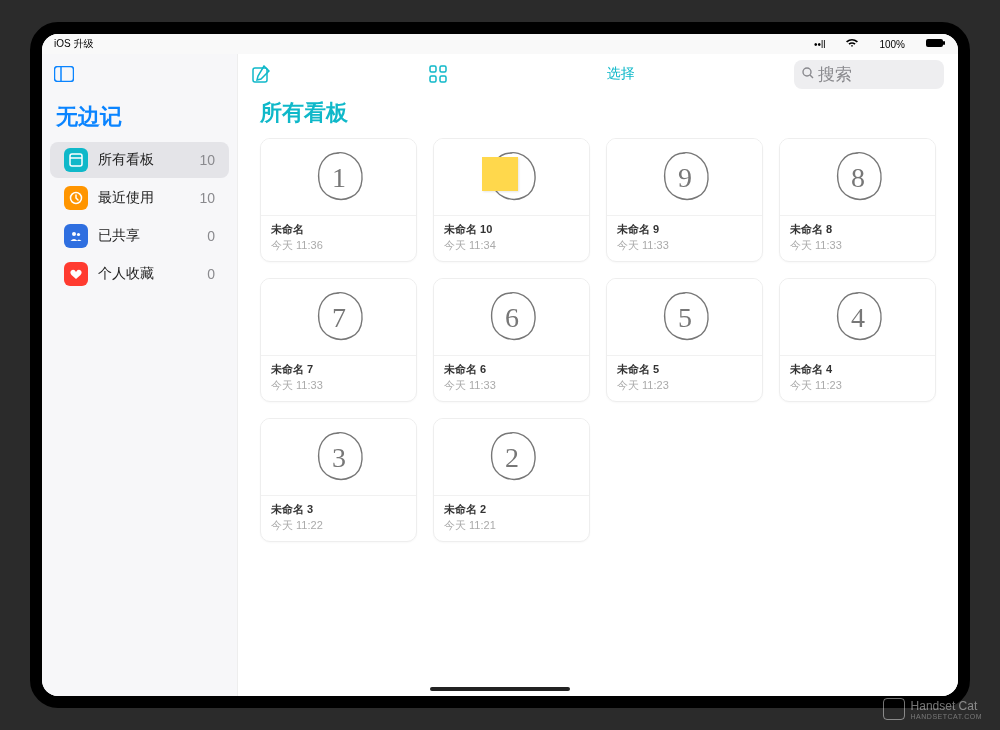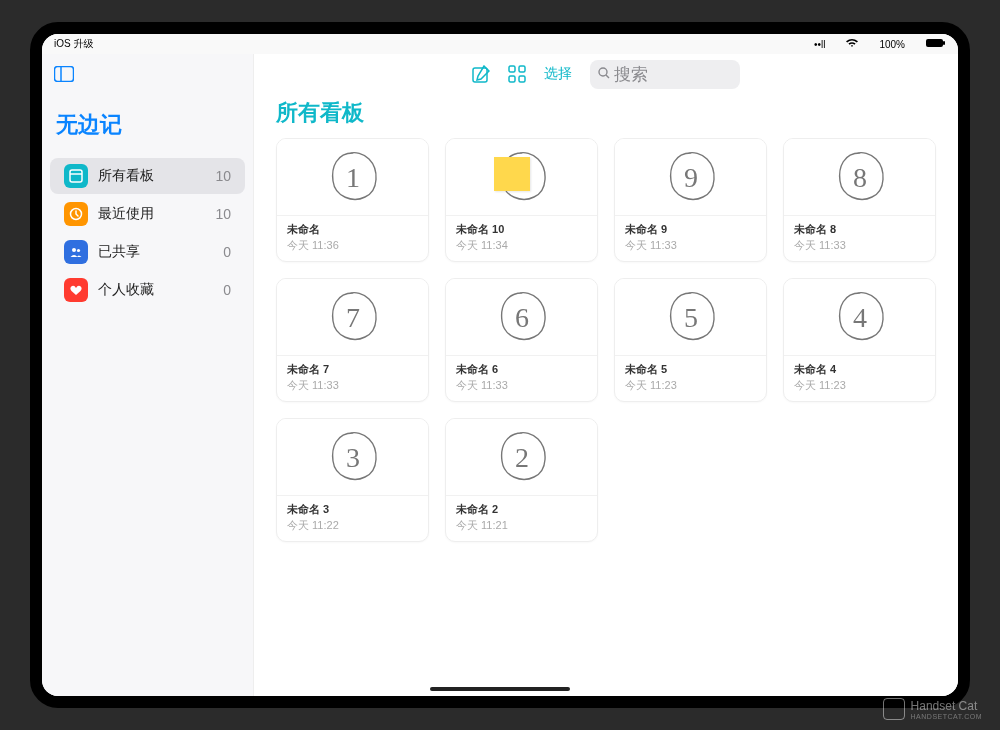--- a/index.html
+++ b/index.html
@@ -27,26 +27,25 @@
     justify-content: space-between;
     align-items: center;
     padding: 0 12px;
     font-size: 10px;
     color: #000;
     background: #f9f9f9;
   }
   .status-right { display: flex; align-items: center; gap: 21px; }
   .content-wrap { flex: 1; display: flex; overflow: hidden; }
   .sidebar {
-    width: 212px;
+    width: 196px;
     background: #f7f7f9;
     border-right: 1px solid #eee;
     display: flex; flex-direction: column;
     padding-top: 6px;
-    gap: 8px;
   }
   .sidebar-top {
     padding: 4px 10px 10px 10px;
   }
   .toggle-btn {
     width: 24px; height: 20px;
     display: inline-flex; align-items: center; justify-content: center;
     color: #0a84ff;
   }
   .app-title {
@@ -70,21 +69,21 @@
     color: #fff;
   }
   .side-label { flex: 1; color: #222; }
   .side-count { color: #8a8a8e; font-size: 14px; }
   .main {
     flex: 1; display: flex; flex-direction: column;
     background: #fff;
   }
   .toolbar {
     height: 40px;
-    display: flex; align-items: center; justify-content: center;
+    display: flex; align-items: center; justify-content: space-between;
     padding: 0 14px; gap: 18px;
   }
   .tool-btn { color: #0fb8c9; font-size: 14px; display: flex; align-items: center; cursor: pointer; }
   .search-box {
     background: #eeeef0; border-radius: 8px;
     display: flex; align-items: center;
     padding: 3px 8px; width: 150px;
     color: #8a8a8e; font-size: 17px;
   }
   .search-box .mag { margin-right: 4px; }

